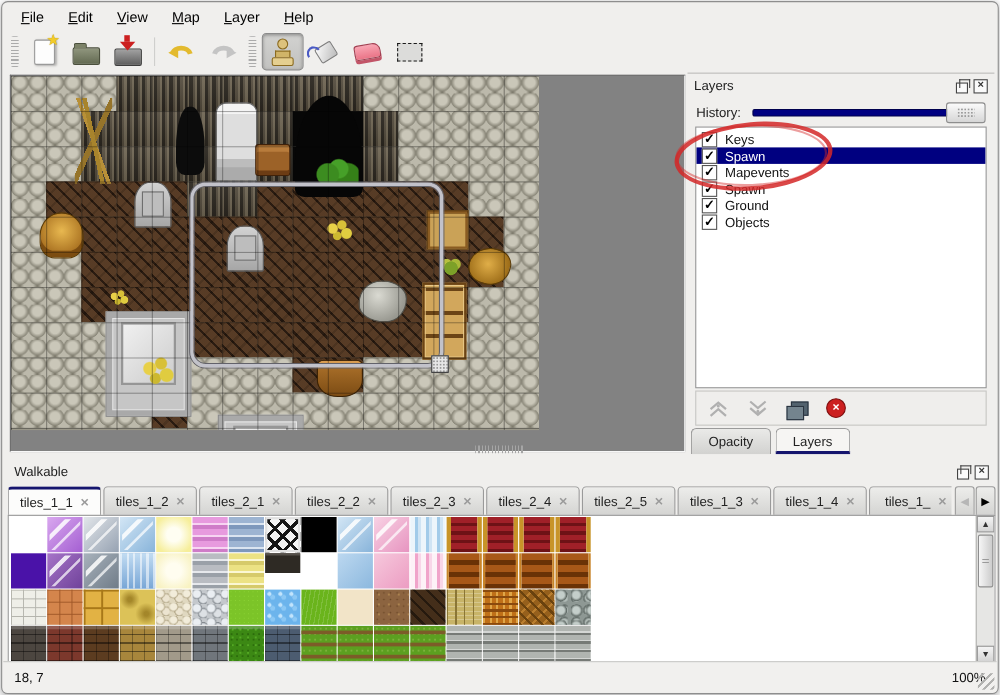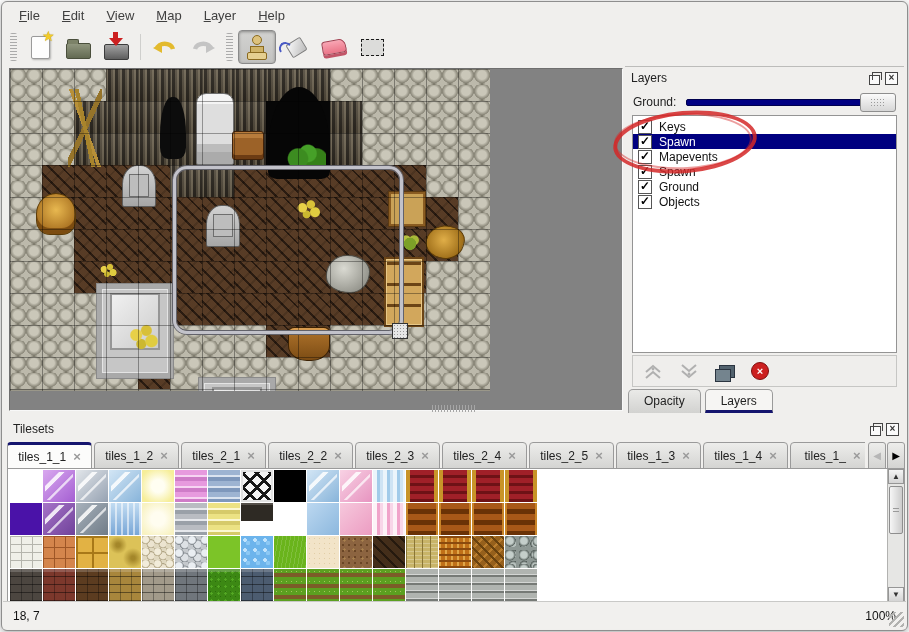--- a/index.html
+++ b/index.html
@@ -2,21 +2,21 @@
 <html><head>
 <meta charset="utf-8">
 <style>
   html,body{margin:0;padding:0;background:#fff;font-family:"Liberation Sans",sans-serif;}
   #stage{position:relative;width:909px;height:632px;overflow:hidden;}
   .window{position:absolute;left:1px;top:1px;width:905px;height:628px;border:1px solid #8e8e8e;
     border-radius:6px;background:#f0efed;box-shadow:0 2px 8px rgba(0,0,0,.35);overflow:hidden;}
 
   
   .menubar{position:absolute;left:6px;top:2px;height:23px;display:flex;align-items:center;}
-  .menu-item{padding:3px 11px;font-size:13px;color:#404040;}
+  .menu-item{padding:3px 11px;font-size:13px;color:#000000;}
   .menu-item u{text-decoration:underline;}
 
   
   .toolbar{position:absolute;left:4px;top:26px;height:38px;display:flex;align-items:center;}
   .tb-grip{width:7px;height:28px;margin:0 4px;border-radius:2px;
     background:repeating-linear-gradient(0deg,#ababab 0 1px,transparent 1px 3px);}
   .tb-sep{width:1px;height:26px;background:#cfcfcd;margin:0 5px;}
   .tb-btn{width:36px;height:32px;display:flex;align-items:center;justify-content:center;margin:0 1px;border-radius:4px;position:relative;}
   .tb-btn.active{background:linear-gradient(#d2d2d0,#c2c2c0);border:1px solid #8a8a8a;box-shadow:inset 0 1px 3px rgba(0,0,0,.35);}
   .ic-new{width:17px;height:21px;background:#fdfdfd;border:1px solid #9a9a9a;border-radius:2px;box-shadow:1px 1px 2px rgba(0,0,0,.25);position:relative;}
@@ -496,21 +496,21 @@
 
     <div class="layersdock">
       <div class="dock-title">
         <span>Layers</span>
         <span class="win-icons">
           <span class="icon-float"></span>
           <span class="icon-xbox">×</span>
         </span>
       </div>
       <div class="opacity-row">
-        <span>Ground:</span>
+        <span>History:</span>
         <span class="slider">
           <span class="track"></span>
           <span class="handle"></span>
         </span>
       </div>
       <div class="layer-list">
           <div class="layer-row">
             <span class="cb">✓</span>
             <span>Keys</span>
           </div>
@@ -560,21 +560,21 @@
           <div class="dtab active">Layers</div>
         </div>
     </div>
 
     <div class="annotation"></div>
 
     <div class="splitter"></div>
 
     <div class="tilesetsdock">
       <div class="ts-title">
-        <span>Tilesets</span>
+        <span>Walkable</span>
         <span class="win-icons">
           <span class="icon-float"></span>
           <span class="icon-xbox">×</span>
         </span>
       </div>
       <div class="ts-tabs">
           <div class="ttab active">
             <span>tiles_1_1</span>
             <span class="x">×</span>
           </div>

